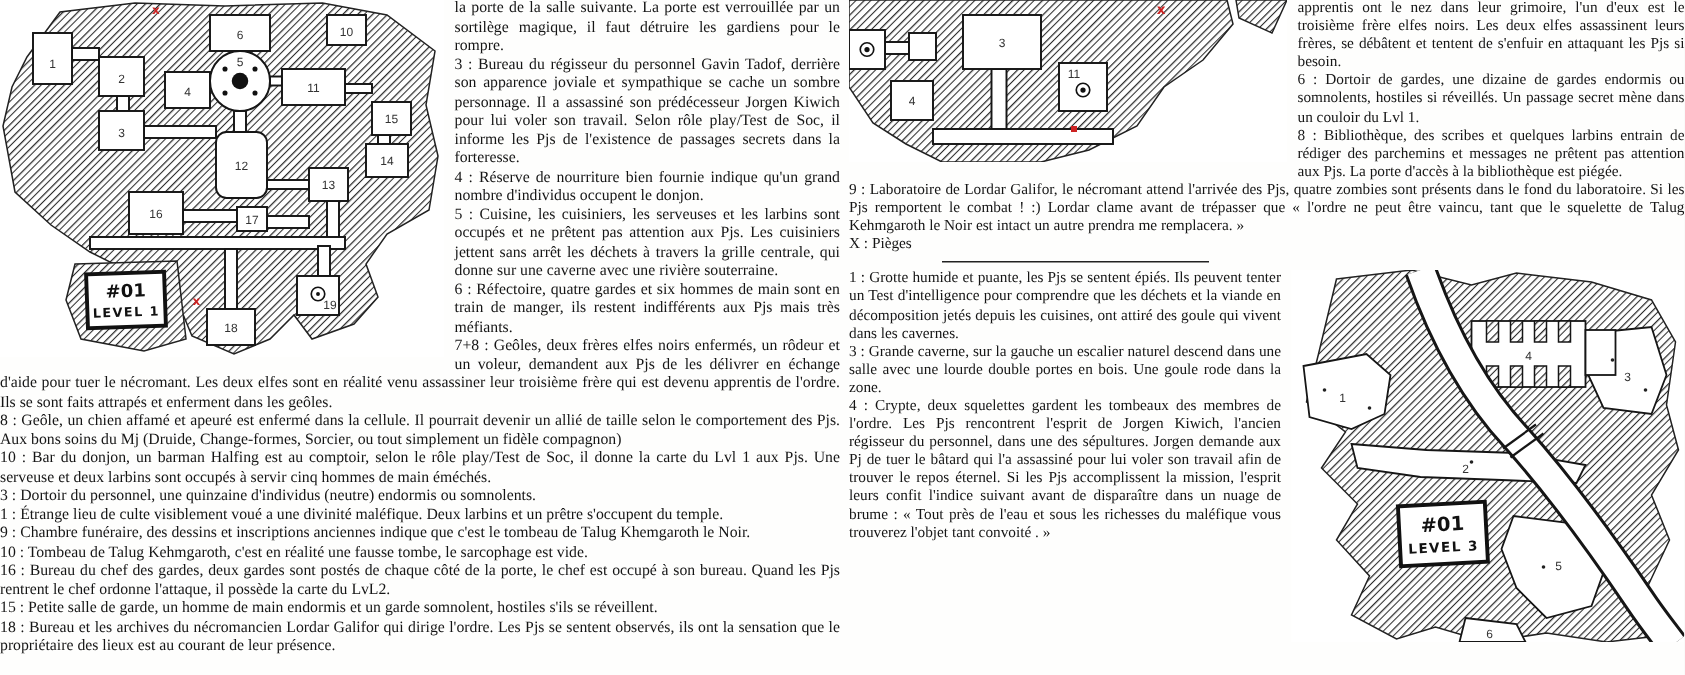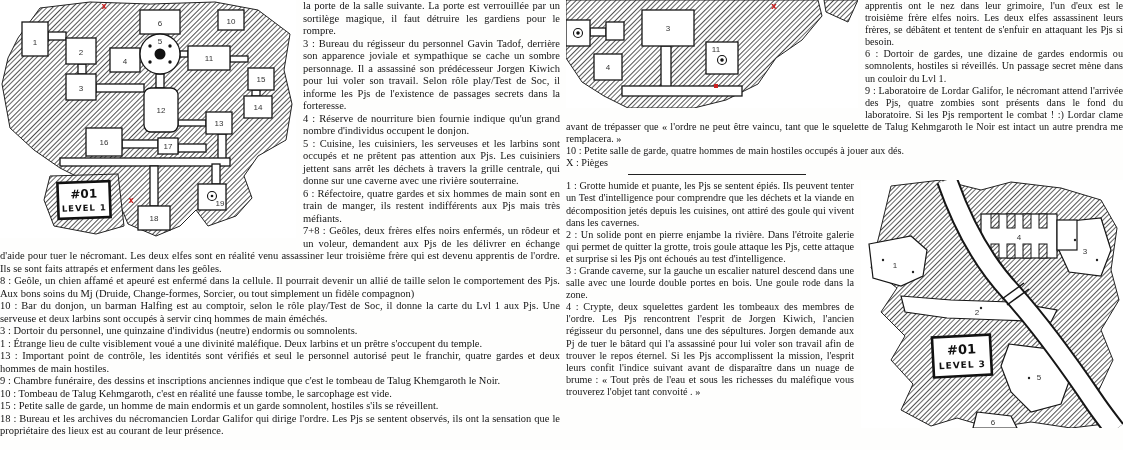--- a/index.html
+++ b/index.html
@@ -118,23 +118,23 @@
     <p class="entry">la porte de la salle suivante. La porte est verrouillée par un sortilège magique, il faut détruire les gardiens pour le rompre.</p>
     <p class="entry">3 : Bureau du régisseur du personnel Gavin Tadof, derrière son apparence joviale et sympathique se cache un sombre personnage. Il a assassiné son prédécesseur Jorgen Kiwich pour lui voler son travail. Selon rôle play/Test de Soc, il informe les Pjs de l'existence de passages secrets dans la forteresse.</p>
     <p class="entry">4 : Réserve de nourriture bien fournie indique qu'un grand nombre d'individus occupent le donjon.</p>
     <p class="entry">5 : Cuisine, les cuisiniers, les serveuses et les larbins sont occupés et ne prêtent pas attention aux Pjs. Les cuisiniers jettent sans arrêt les déchets à travers la grille centrale, qui donne sur une caverne avec une rivière souterraine.</p>
     <p class="entry">6 : Réfectoire, quatre gardes et six hommes de main sont en train de manger, ils restent indifférents aux Pjs mais très méfiants.</p>
     <p class="entry">7+8 : Geôles, deux frères elfes noirs enfermés, un rôdeur et un voleur, demandent aux Pjs de les délivrer en échange d'aide pour tuer le nécromant. Les deux elfes sont en réalité venu assassiner leur troisième frère qui est devenu apprentis de l'ordre. Ils se sont faits attrapés et enferment dans les geôles.</p>
     <p class="entry">8 : Geôle, un chien affamé et apeuré est enfermé dans la cellule. Il pourrait devenir un allié de taille selon le comportement des Pjs. Aux bons soins du Mj (Druide, Change-formes, Sorcier, ou tout simplement un fidèle compagnon)</p>
     <p class="entry">10 : Bar du donjon, un barman Halfing est au comptoir, selon le rôle play/Test de Soc, il donne la carte du Lvl 1 aux Pjs. Une serveuse et deux larbins sont occupés à servir cinq hommes de main éméchés.</p>
     <p class="entry">3 : Dortoir du personnel, une quinzaine d'individus (neutre) endormis ou somnolents.</p>
     <p class="entry">1 : Étrange lieu de culte visiblement voué a une divinité maléfique. Deux larbins et un prêtre s'occupent du temple.</p>
-    <p class="entry">13 : Important point de contrôle, les identités sont vérifiés et seul le personnel autorisé peut le franchir, quatre gardes et deux hommes de main hostiles.</p>
     <p class="entry">9 : Chambre funéraire, des dessins et inscriptions anciennes indique que c'est le tombeau de Talug Khemgaroth le Noir.</p>
     <p class="entry">10 : Tombeau de Talug Kehmgaroth, c'est en réalité une fausse tombe, le sarcophage est vide.</p>
+    <p class="entry">16 : Bureau du chef des gardes, deux gardes sont postés de chaque côté de la porte, le chef est occupé à son bureau. Quand les Pjs rentrent le chef ordonne l'attaque, il possède la carte du LvL2.</p>
     <p class="entry">15 : Petite salle de garde, un homme de main endormis et un garde somnolent, hostiles s'ils se réveillent.</p>
     <p class="entry">18 : Bureau et les archives du nécromancien Lordar Galifor qui dirige l'ordre. Les Pjs se sentent observés, ils ont la sensation que le propriétaire des lieux est au courant de leur présence.</p>
 
   </div>
 
   <div class="col col-right">
 
     <div class="mapbox float-l">
       <svg width="292" height="108" viewBox="0 0 292 108">
         <g>
@@ -164,22 +164,22 @@
         </g>
         <g text-anchor="middle">
           <text class="redmark" x="208" y="9" font-size="9">x</text>
           <rect x="148" y="84" width="4" height="4" fill="#cc2222"></rect>
         </g>
       </svg>
     </div>
 
     <p class="entry">apprentis ont le nez dans leur grimoire, l'un d'eux est le troisième frère elfes noirs. Les deux elfes assassinent leurs frères, se débâtent et tentent de s'enfuir en attaquant les Pjs si besoin.</p>
     <p class="entry">6 : Dortoir de gardes, une dizaine de gardes endormis ou somnolents, hostiles si réveillés. Un passage secret mène dans un couloir du Lvl 1.</p>
+    <p class="entry">8 : Bibliothèque, des scribes et quelques larbins entrain de rédiger des parchemins et messages ne prêtent pas attention aux Pjs. La porte d'accès à la bibliothèque est piégée.</p>
     <p class="entry">9 : Laboratoire de Lordar Galifor, le nécromant attend l'arrivée des Pjs, quatre zombies sont présents dans le fond du laboratoire. Si les Pjs remportent le combat ! :) Lordar clame avant de trépasser que « l'ordre ne peut être vaincu, tant que le squelette de Talug Kehmgaroth le Noir est intact un autre prendra me remplacera. »</p>
-    <p class="entry">10 : Petite salle de garde, quatre hommes de main hostiles occupés à jouer aux dés.</p>
     <p class="entry">X : Pièges</p>
 
     <hr class="divider">
 
     <div class="l3">
       <div class="mapbox float-r">
         <svg width="262" height="248" viewBox="0 0 262 248">
           <g>
             <path fill="url(#h1)" stroke="#222" stroke-width="1" d="M30,6 L80,0 L120,10 L150,2 L200,8 L240,20 L256,48 L250,90 L258,120 L240,150 L252,180 L236,214 L244,244 L210,248 L170,242 L130,248 L96,238 L70,246 L40,230 L52,204 L30,180 L44,156 L20,132 L36,108 L10,88 L18,56 Z"></path>
           </g>
@@ -226,20 +226,19 @@
           </g>
           <g transform="rotate(-3 101 177)">
             <rect x="72" y="156" width="58" height="40" fill="#fff" stroke="#111" stroke-width="2.6"></rect>
             <text class="handlbl" x="101" y="174" font-size="13" text-anchor="middle">#01</text>
             <text class="handlbl" x="101" y="188" font-size="9" letter-spacing="1" text-anchor="middle">LEVEL 3</text>
           </g>
         </svg>
       </div>
 
       <p class="entry">1 : Grotte humide et puante, les Pjs se sentent épiés. Ils peuvent tenter un Test d'intelligence pour comprendre que les déchets et la viande en décomposition jetés depuis les cuisines, ont attiré des goule qui vivent dans les cavernes.</p>
-      <p class="entry">2 : Un solide pont en pierre enjambe la rivière. Dans l'étroite galerie qui permet de quitter la grotte, trois goule attaque les Pjs, cette attaque et surprise si les Pjs ont échoués au test d'intelligence.</p>
       <p class="entry">3 : Grande caverne, sur la gauche un escalier naturel descend dans une salle avec une lourde double portes en bois. Une goule rode dans la zone.</p>
       <p class="entry">4 : Crypte, deux squelettes gardent les tombeaux des membres de l'ordre. Les Pjs rencontrent l'esprit de Jorgen Kiwich, l'ancien régisseur du personnel, dans une des sépultures. Jorgen demande aux Pj de tuer le bâtard qui l'a assassiné pour lui voler son travail afin de trouver le repos éternel. Si les Pjs accomplissent la mission, l'esprit leurs confit l'indice suivant avant de disparaître dans un nuage de brume : « Tout près de l'eau et sous les richesses du maléfique vous trouverez l'objet tant convoité . »</p>
 
     </div>
   </div>
 
 </div>
 
 </body></html>

